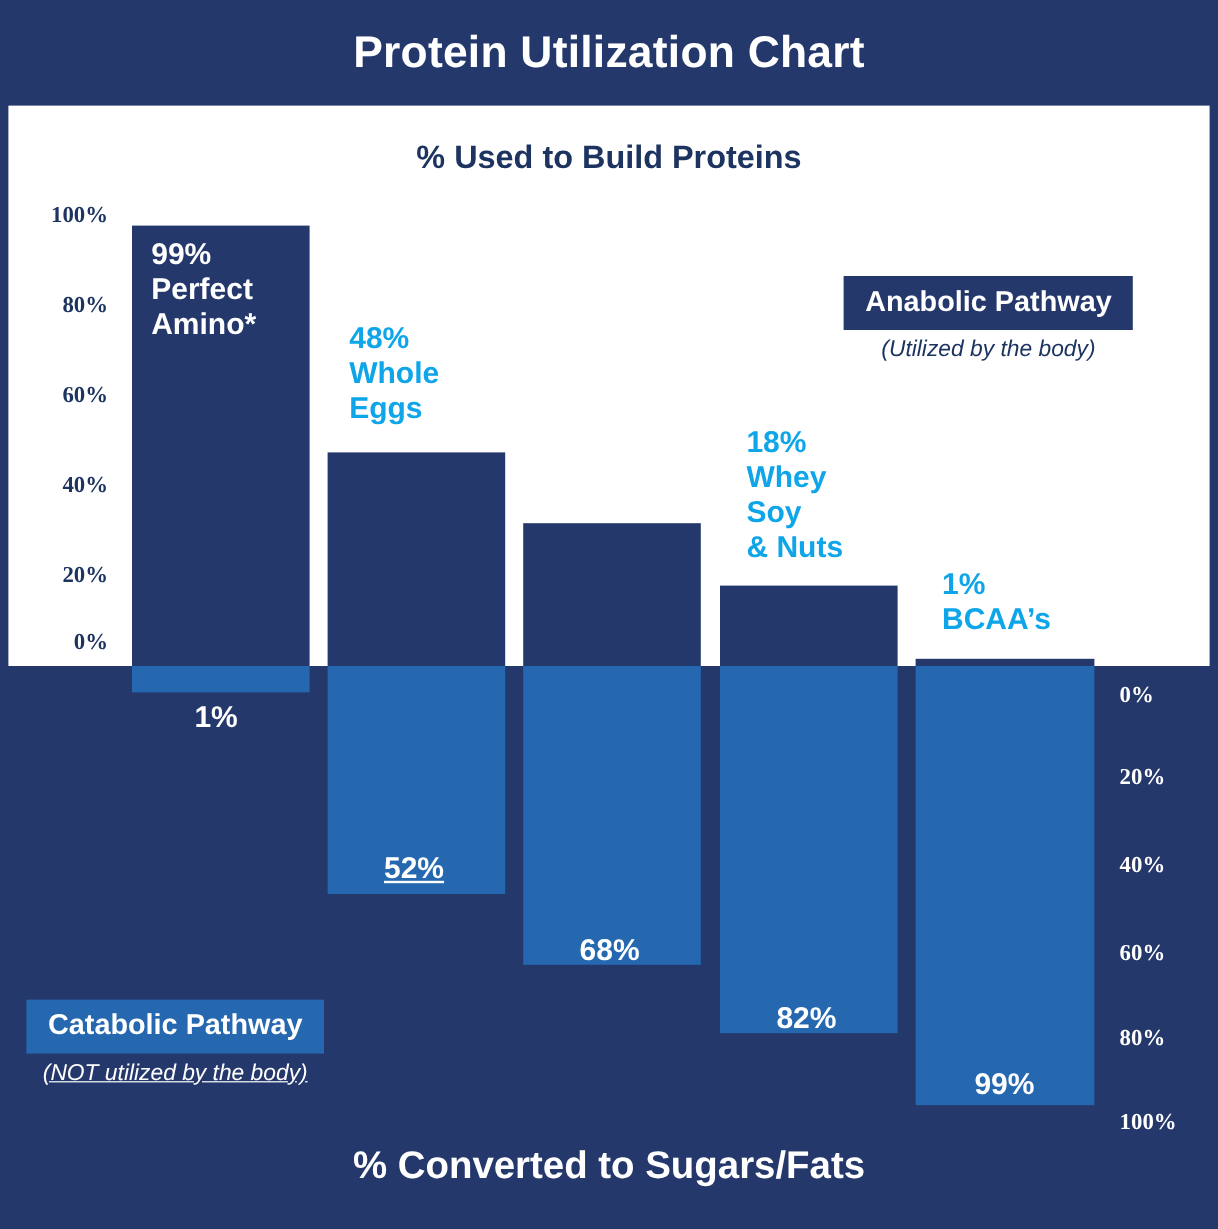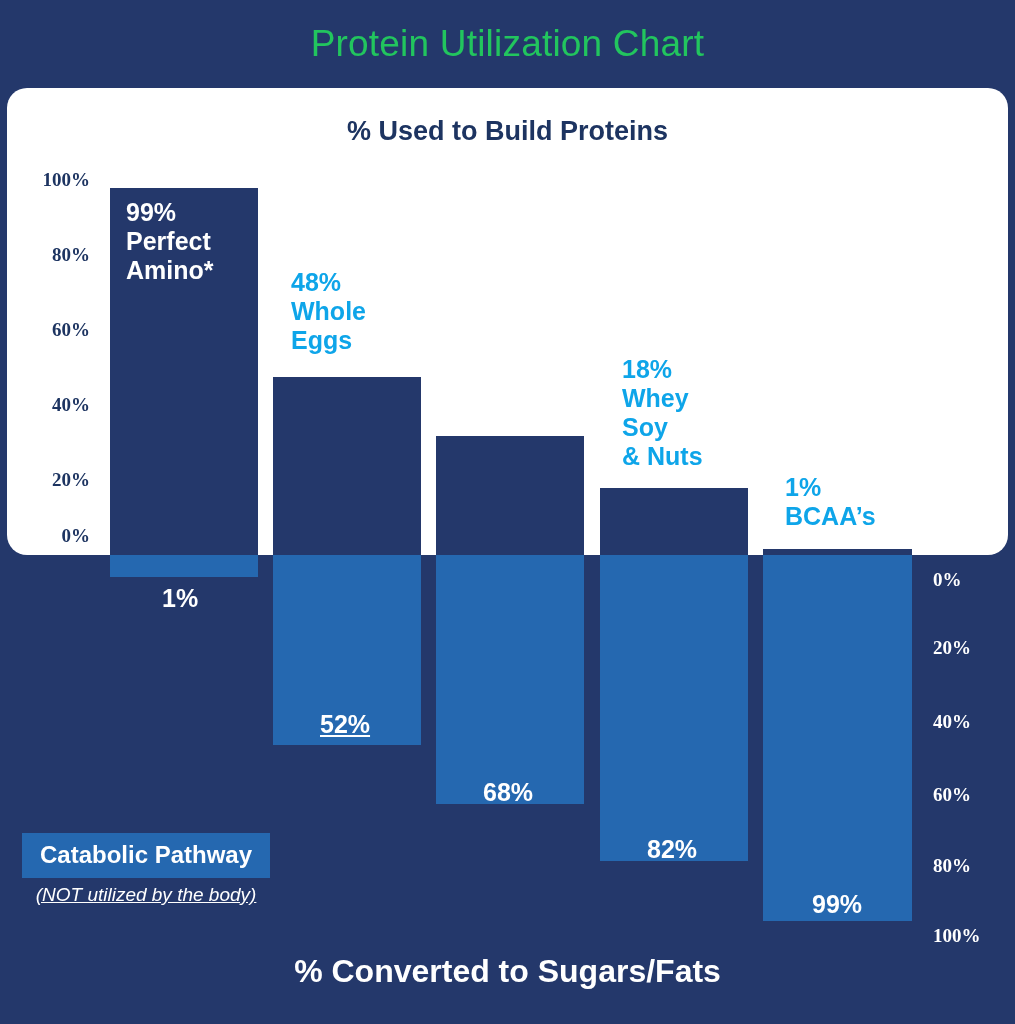--- a/index.html
+++ b/index.html
@@ -11,29 +11,28 @@
   }
   #root{position:relative;width:1015px;height:1024px;background:#24386b;}
 
   
   .header{
     position:absolute;left:0;top:0;width:1015px;height:88px;
     background:#24386b;
     display:flex;align-items:center;justify-content:center;
   }
   .header-title{
-    color:#22c55e;font-size:37px;font-weight:normal;letter-spacing:.2px;
+    color:#ffffff;font-size:37px;font-weight:bold;letter-spacing:.2px;
     font-family:"Liberation Sans",sans-serif;
   }
 
   
   .panel{
     position:absolute;left:7px;top:88px;width:1001px;height:467px;
     background:#ffffff;
-    border-radius:20px;
   }
   .subtitle{
     position:absolute;left:0;top:28px;width:1001px;text-align:center;
     color:#1d3461;font-size:27px;font-weight:bold;
   }
 
   
   .axis-left{position:absolute;left:0;top:0;width:100px;height:1024px;}
   .axis-left .tick{
     position:absolute;right:10px;text-align:right;
@@ -140,20 +139,24 @@
 
   <div class="axis-right" id="axis-right">
       <div class="tick" style="top: 25px;">0%</div>
       <div class="tick" style="top: 93px;">20%</div>
       <div class="tick" style="top: 167px;">40%</div>
       <div class="tick" style="top: 240px;">60%</div>
       <div class="tick" style="top: 311px;">80%</div>
       <div class="tick" style="top: 381px;">100%</div>
     </div>
 
+  <div class="callout" style="left:703px;top:230px;">
+    <div class="chip anabolic">Anabolic Pathway</div>
+    <div class="note dark" style="text-align:center;">(Utilized by the body)</div>
+  </div>
 
   <div class="callout" style="left:22px;top:833px;">
     <div class="chip catabolic">Catabolic Pathway</div>
     <div class="note light" style="text-align:center;">(NOT utilized by the body)</div>
   </div>
 
   <div class="bottom-title">% Converted to Sugars/Fats</div>
 
 </div>
 

